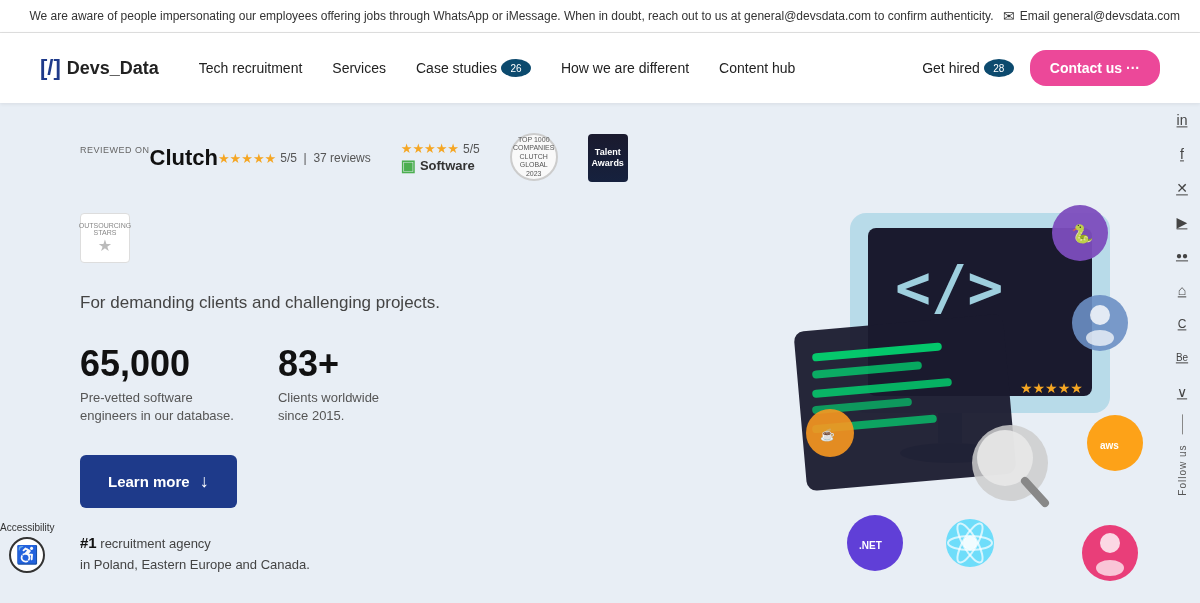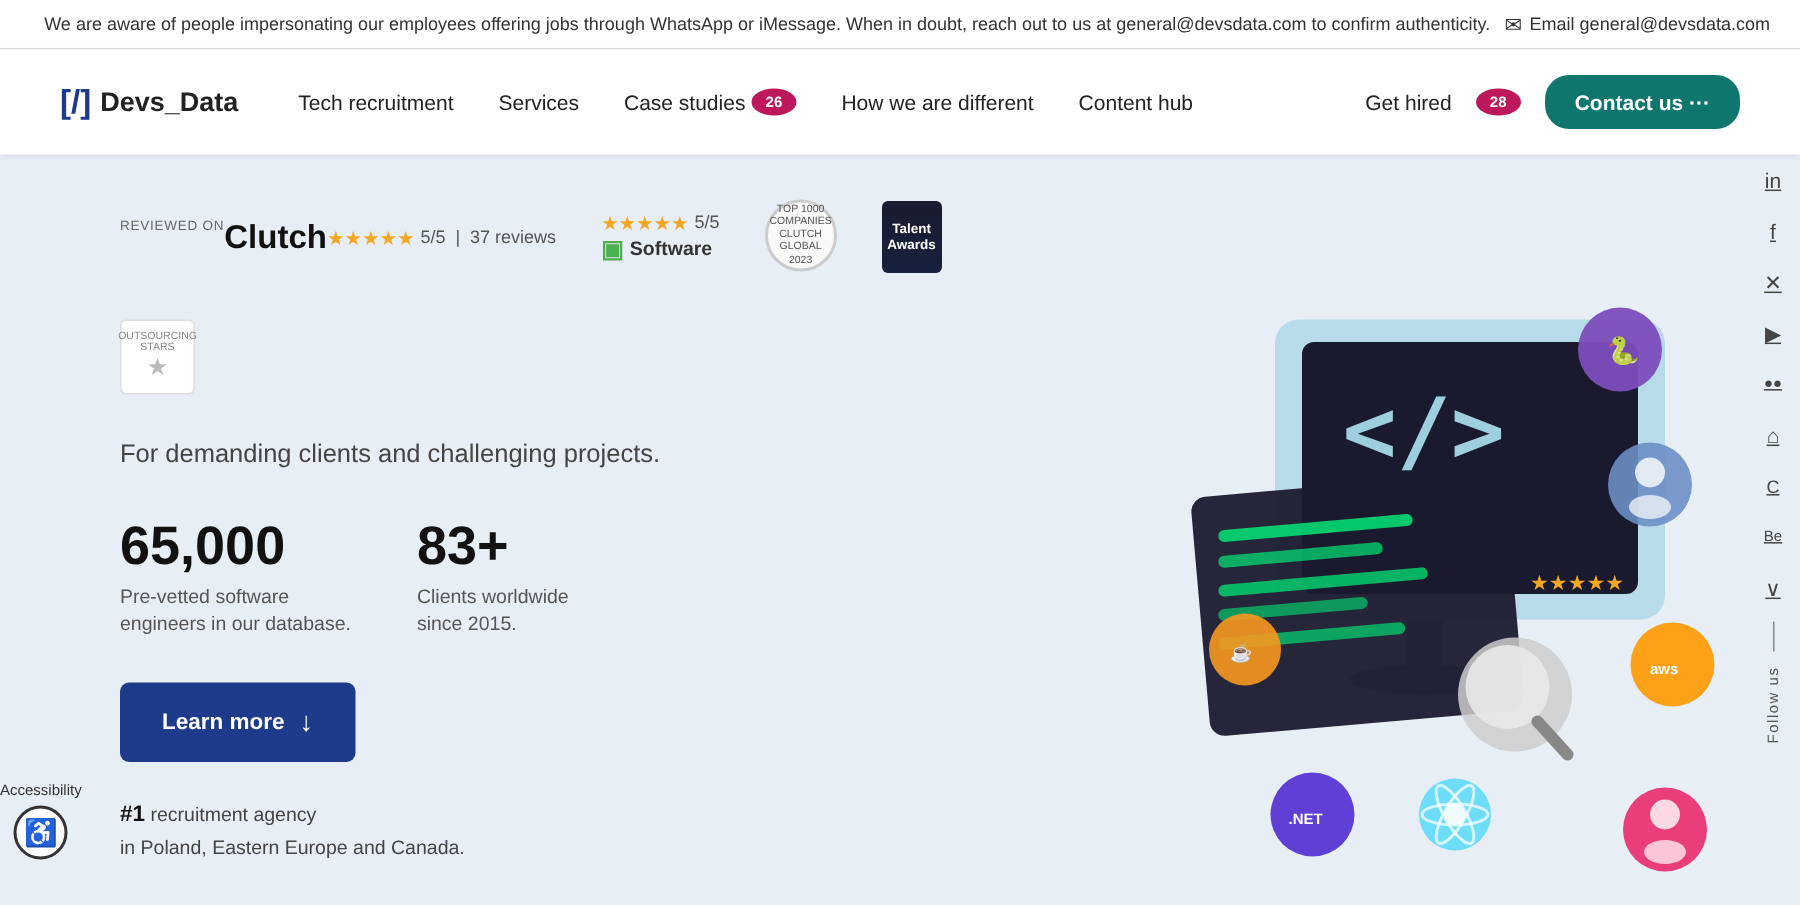--- a/index.html
+++ b/index.html
@@ -51,43 +51,42 @@
       font-size: 14px;
       color: #222;
       text-decoration: none;
       display: flex;
       align-items: center;
       gap: 4px;
       cursor: pointer;
       white-space: nowrap;
     }
     .nav-badge {
-      background: #be185d;
+      background: #0c4a6e;
       color: #fff;
       border-radius: 50%;
       width: 30px;
       height: 18px;
       font-size: 10px;
       display: flex;
       align-items: center;
       justify-content: center;
-      font-weight: bold;
     }
     .nav-right { display: flex; align-items: center; gap: 16px; margin-left: auto; }
     .get-hired-link {
       font-size: 14px;
       color: #222;
       text-decoration: none;
       display: flex;
       align-items: center;
-      gap: 16px;
+      gap: 4px;
       cursor: pointer;
     }
     .contact-btn {
-      background: #0f766e;
+      background: #ec4899;
       color: #fff;
       border: none;
       border-radius: 16px;
       padding: 10px 20px;
       font-size: 14px;
       font-weight: 600;
       cursor: pointer;
       display: flex;
       align-items: center;
       gap: 6px;

